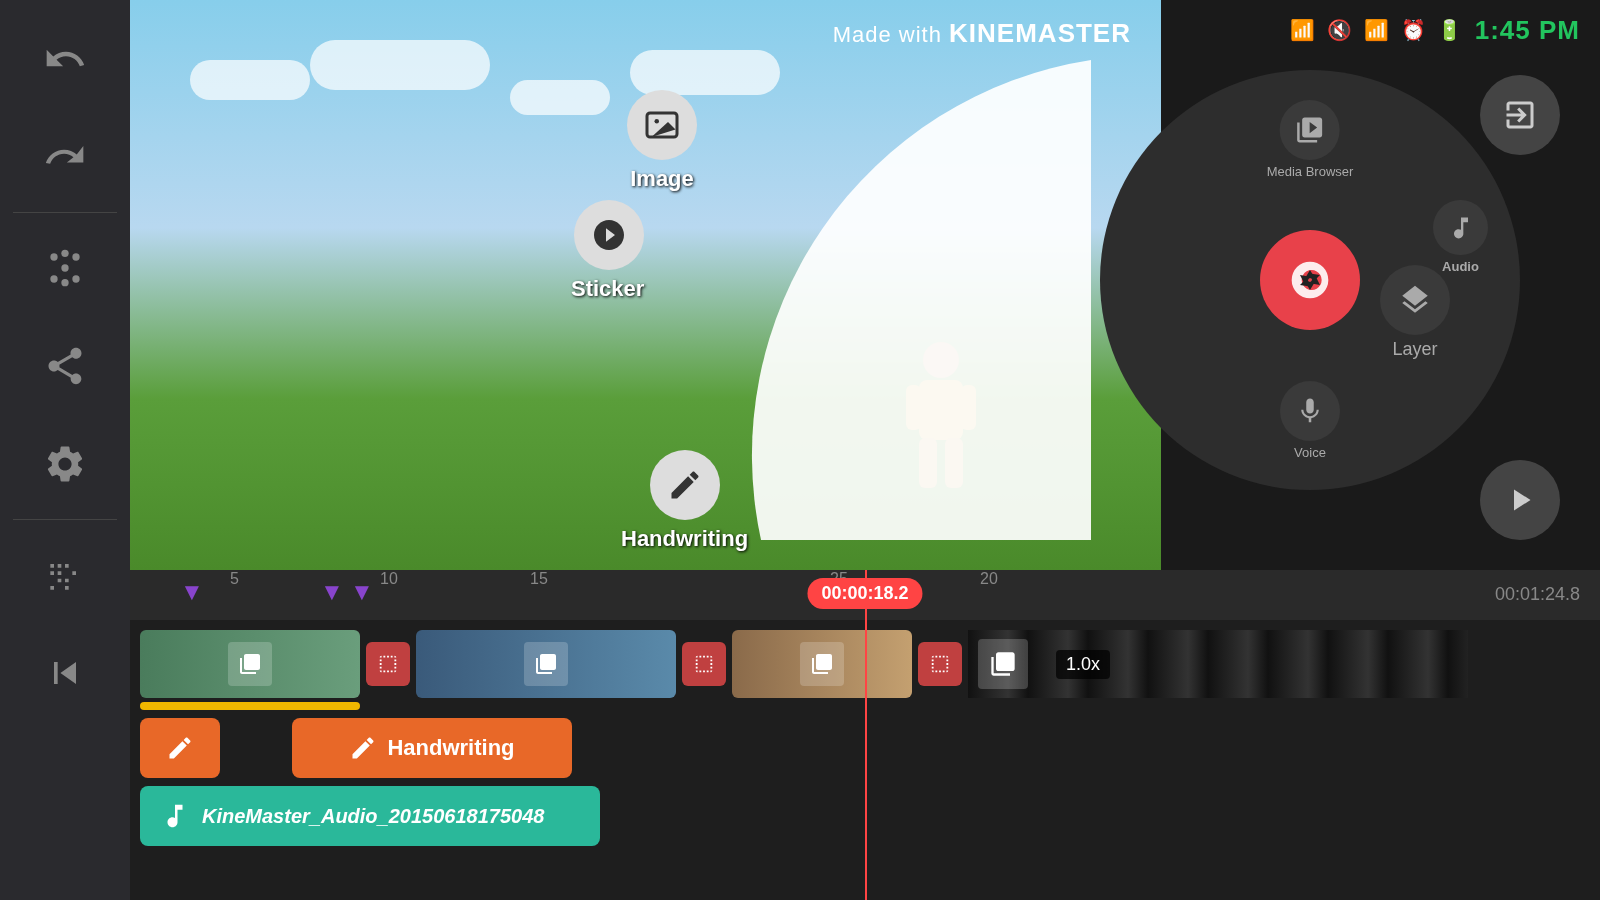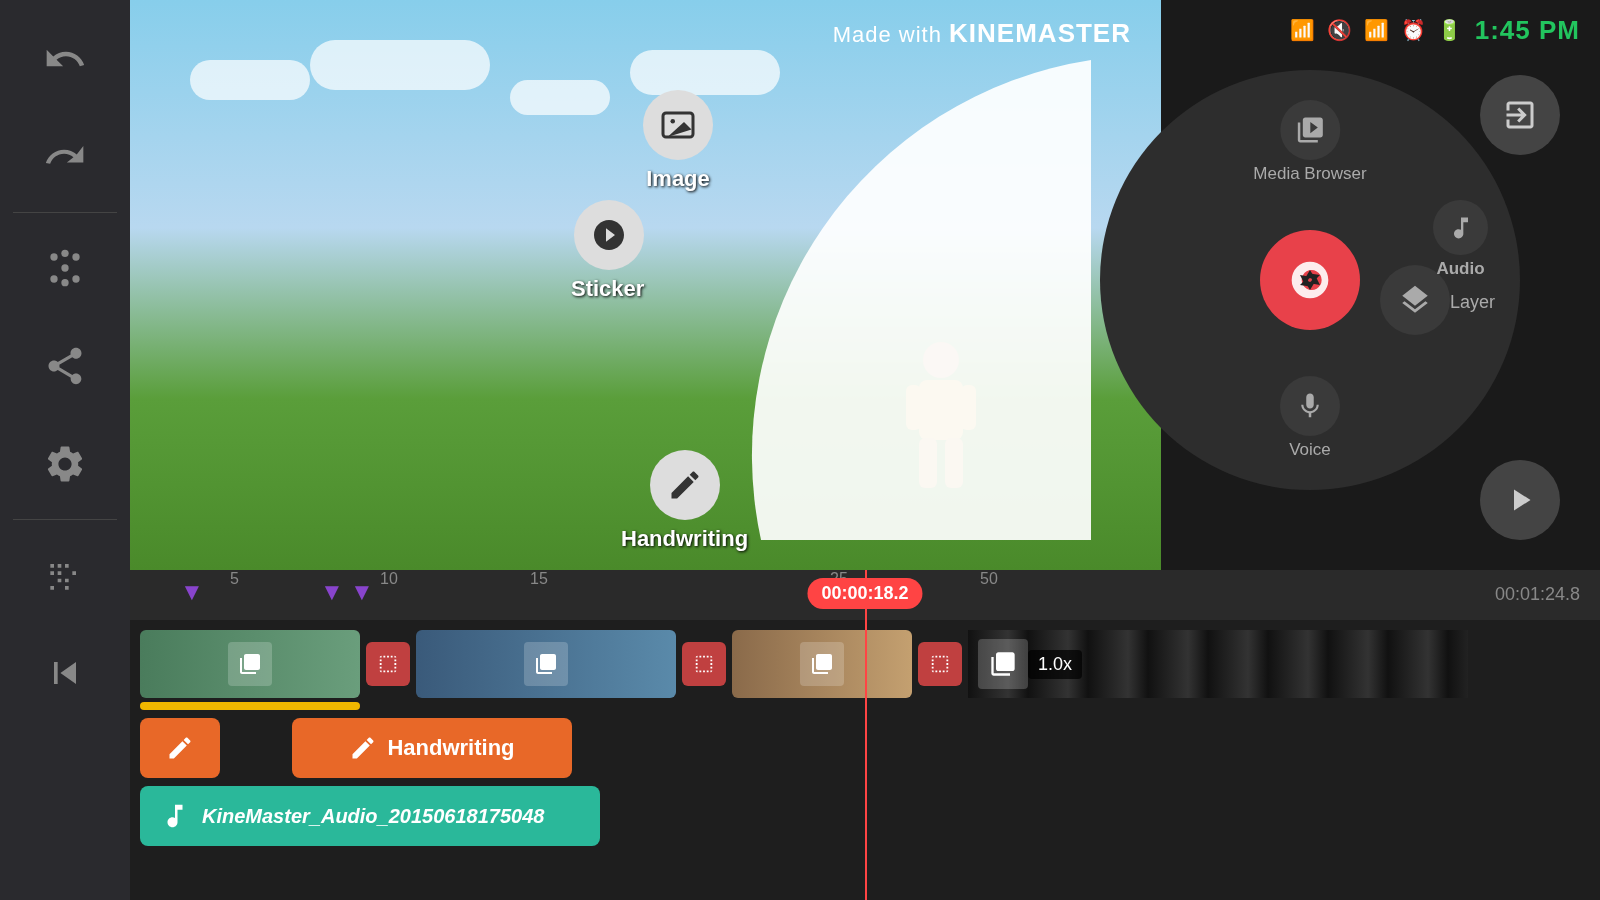--- a/index.html
+++ b/index.html
@@ -159,21 +159,21 @@
     
     .menu-segment {
       position: absolute;
       display: flex;
       flex-direction: column;
       align-items: center;
       cursor: pointer;
     }
     .menu-segment-label {
       color: #aaa;
-      font-size: 17px;
+      font-size: 13px;
       margin-top: 4px;
     }
 
     
     #record-btn {
       width: 100px;
       height: 100px;
       border-radius: 50%;
       background: #e8414a;
       display: flex;
@@ -307,20 +307,21 @@
       width: 180px;
       background: linear-gradient(90deg, #8a6a4a, #c4a070);
     }
     .video-clip-long {
       width: 500px;
       height: 68px;
       background: repeating-linear-gradient(90deg, #111 0px, #222 20px, #333 40px, #111 60px);
       display: flex;
       align-items: center;
       padding-left: 10px;
+      gap: 28px;
     }
 
     
     .clip-sep {
       width: 44px;
       height: 44px;
       background: #c04040;
       border-radius: 6px;
       display: flex;
       align-items: center;
@@ -383,21 +384,21 @@
       position: absolute;
       right: 20px;
       top: 14px;
       color: #888;
       font-size: 18px;
     }
 
     
     #image-item {
       position: absolute;
-      left: 132px;
+      left: 116px;
       top: 30px;
     }
     #sticker-item {
       position: absolute;
       left: 60px;
       top: 140px;
       align-items: flex-end;
     }
     #text-item {
       position: absolute;
@@ -418,21 +419,21 @@
       width: 650px;
       height: 510px;
     }
 
     
     #layer-pill {
       position: absolute;
       left: 280px;
       top: 195px;
       display: flex;
-      flex-direction: row;
+      flex-direction: column;
       align-items: center;
       cursor: pointer;
     }
     #layer-pill-icon {
       width: 70px;
       height: 70px;
       background: #3a3a3a;
       border-radius: 50%;
       display: flex;
       align-items: center;
@@ -656,21 +657,21 @@
 
 <div id="timeline">
 
   <div id="timeline-ruler">
 
     <span class="ruler-mark" style="left:100px;">5</span>
     <span class="ruler-mark" style="left:250px;">10</span>
     <span class="ruler-mark" style="left:400px;">15</span>
     <span class="ruler-mark" style="left:550px;"></span>
     <span class="ruler-mark" style="left:700px;">25</span>
-    <span class="ruler-mark" style="left:850px;">50</span>
+    <span class="ruler-mark" style="left:850px;">20</span>
 
     <div style="position:absolute;left:50px;top:8px;color:#8844cc;font-size:24px;">▼</div>
     <div style="position:absolute;left:190px;top:8px;color:#8844cc;font-size:24px;">▼</div>
     <div style="position:absolute;left:220px;top:8px;color:#8844cc;font-size:24px;">▼</div>
 
     <div id="time-indicator">00:00:18.2</div>
 
     <div id="end-time">00:01:24.8</div>
   </div>
 

